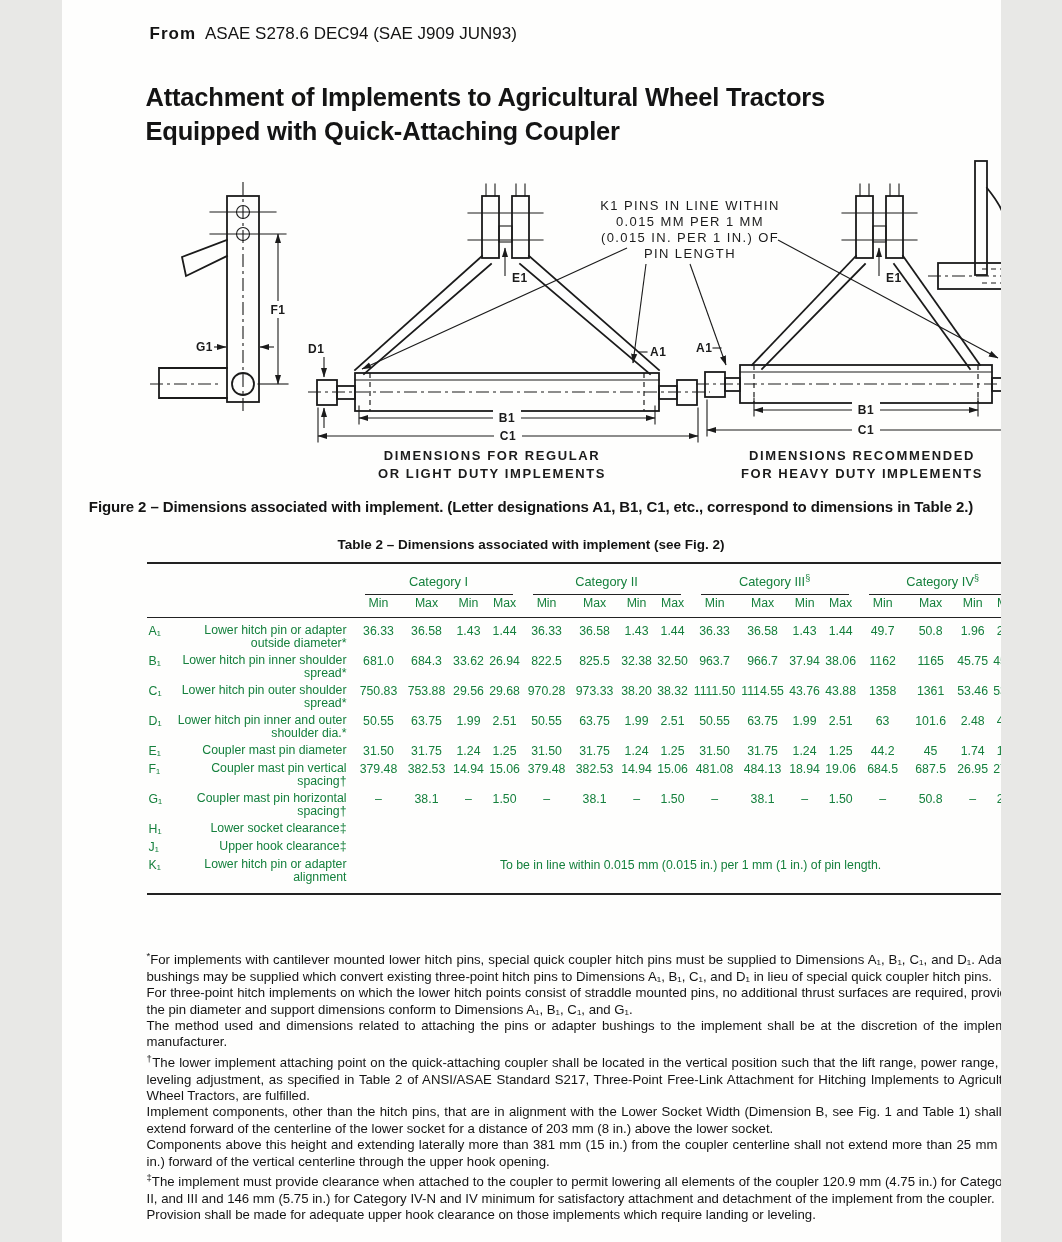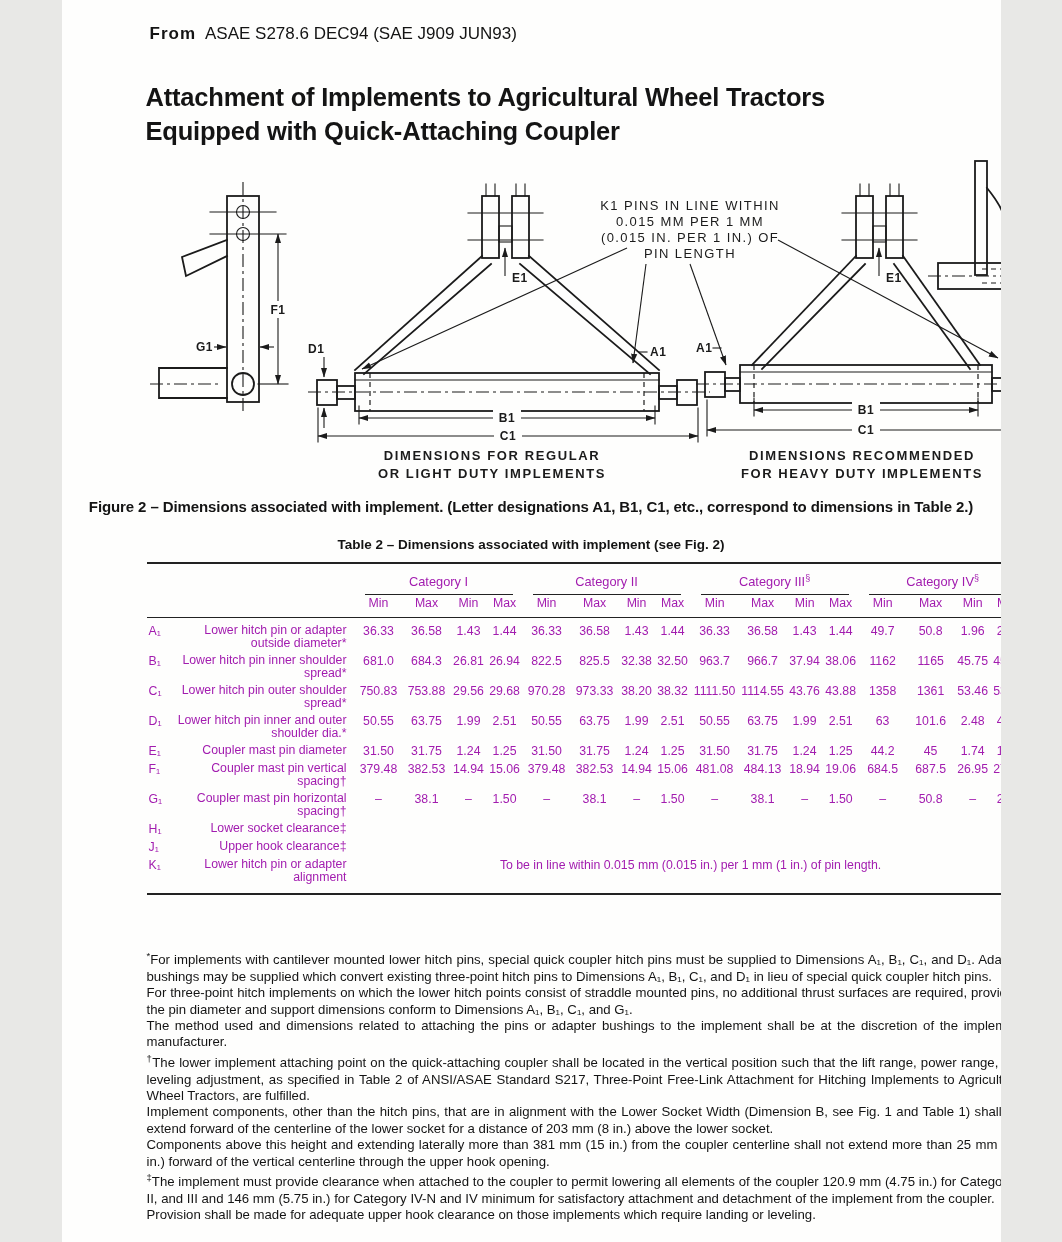--- a/index.html
+++ b/index.html
@@ -23,21 +23,21 @@
   .dim{stroke:#1b1b1b;stroke-width:1.1;fill:none;}
   .lbl-bg{fill:#fefefd;}
   text.dlabel{font:600 12px "Liberation Sans","DejaVu Sans",sans-serif;fill:#1b1b1b;letter-spacing:0.5px;}
   text.anno{font:400 13px "Liberation Sans","DejaVu Sans",sans-serif;fill:#1b1b1b;letter-spacing:1.4px;text-anchor:middle;}
   text.dcap{font:600 13px "Liberation Sans","DejaVu Sans",sans-serif;fill:#1b1b1b;letter-spacing:1.6px;text-anchor:middle;}
   .figure-caption{position:absolute;left:0;right:0;top:498px;text-align:center;
     font-size:15px;font-weight:700;letter-spacing:-0.1px;}
   
   .table-title{position:absolute;left:0;right:0;top:537px;text-align:center;font-size:13.5px;font-weight:700;}
   .table-wrap{position:absolute;left:85px;top:562px;width:880px;border-top:2px solid #222;border-bottom:2px solid #222;}
-  table{border-collapse:collapse;table-layout:fixed;width:880px;font-size:12.3px;color:#a21caf;}
+  table{border-collapse:collapse;table-layout:fixed;width:880px;font-size:12.3px;color:#15803d;}
   col.c-id-col{width:30px;} col.c-label-col{width:178px;}
   col.col-mm{width:48px;} col.col-in{width:36px;}
   thead th{font-weight:400;text-align:center;vertical-align:bottom;padding:0;}
   thead{border-bottom:1.5px solid #222;}
   th.cat{padding-top:9px;font-size:12.8px;}
   .cat-rule{border-bottom:1.4px solid #222;padding-bottom:5px;margin:0 10px;}
   th.c-unit{padding-top:6px;font-size:12.6px;}
   th.c-mm{padding:1px 0 7px;}
   tbody td{vertical-align:top;padding:2px 0 2px;}
   tbody tr:first-child td{padding-top:6px;}
@@ -278,21 +278,21 @@
             <td class="c-num">49.7</td>
             <td class="c-num">50.8</td>
             <td class="c-num">1.96</td>
             <td class="c-num">2.00</td>
           </tr>
           <tr>
             <td class="c-id">B₁</td>
             <td class="c-label">Lower hitch pin inner shoulder spread*</td>
             <td class="c-num">681.0</td>
             <td class="c-num">684.3</td>
-            <td class="c-num">26.81</td>
+            <td class="c-num">33.62</td>
             <td class="c-num">26.94</td>
             <td class="c-num">822.5</td>
             <td class="c-num">825.5</td>
             <td class="c-num">32.38</td>
             <td class="c-num">32.50</td>
             <td class="c-num">963.7</td>
             <td class="c-num">966.7</td>
             <td class="c-num">37.94</td>
             <td class="c-num">38.06</td>
             <td class="c-num">1162</td>

